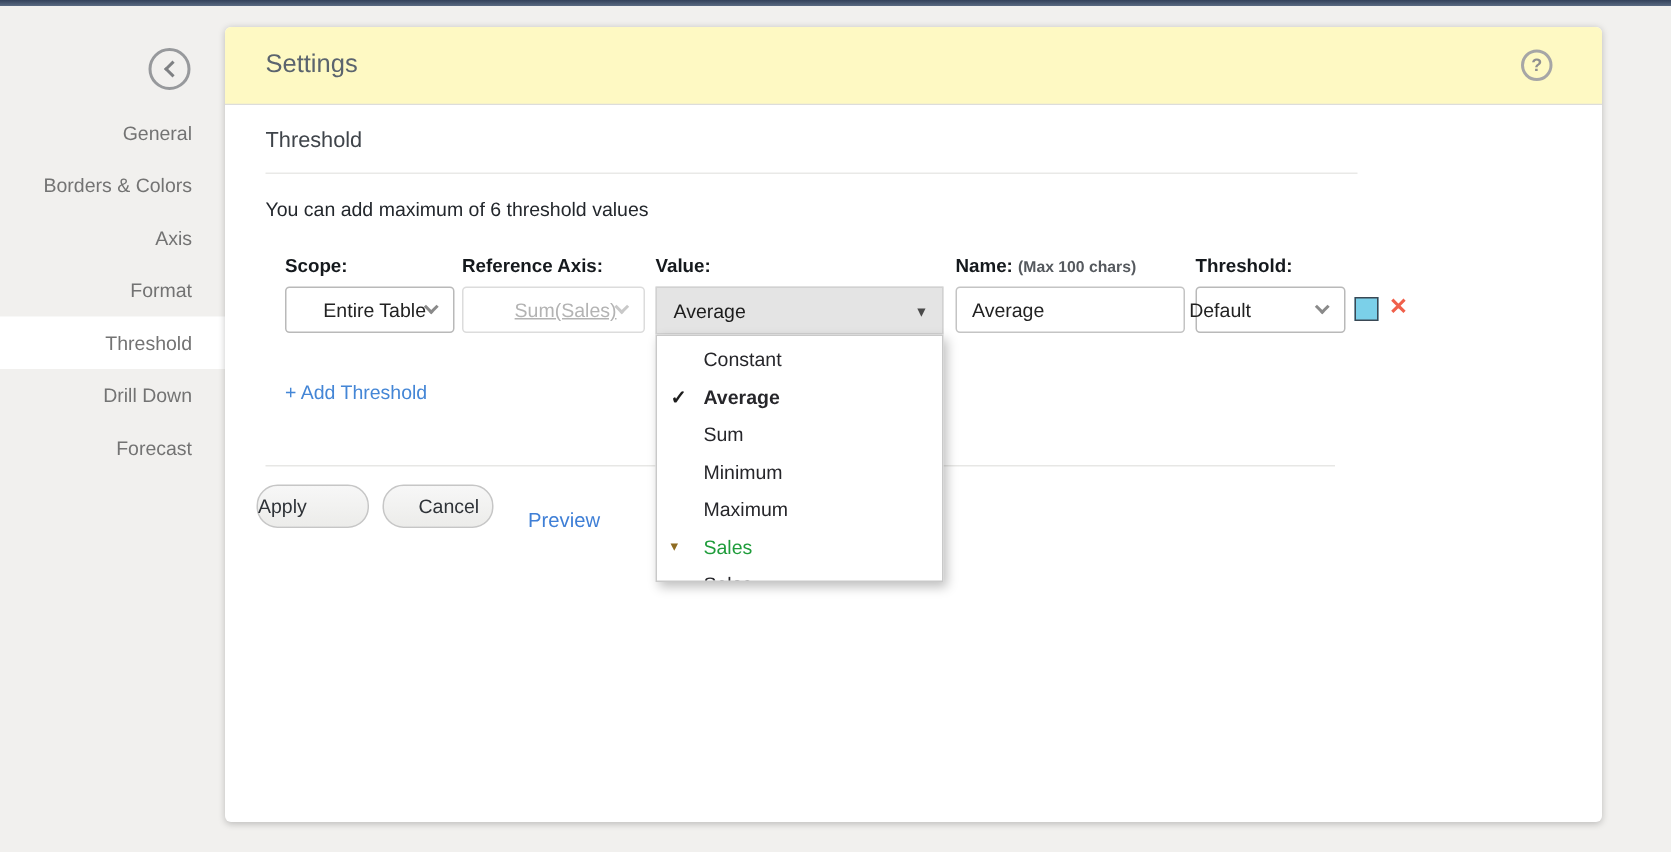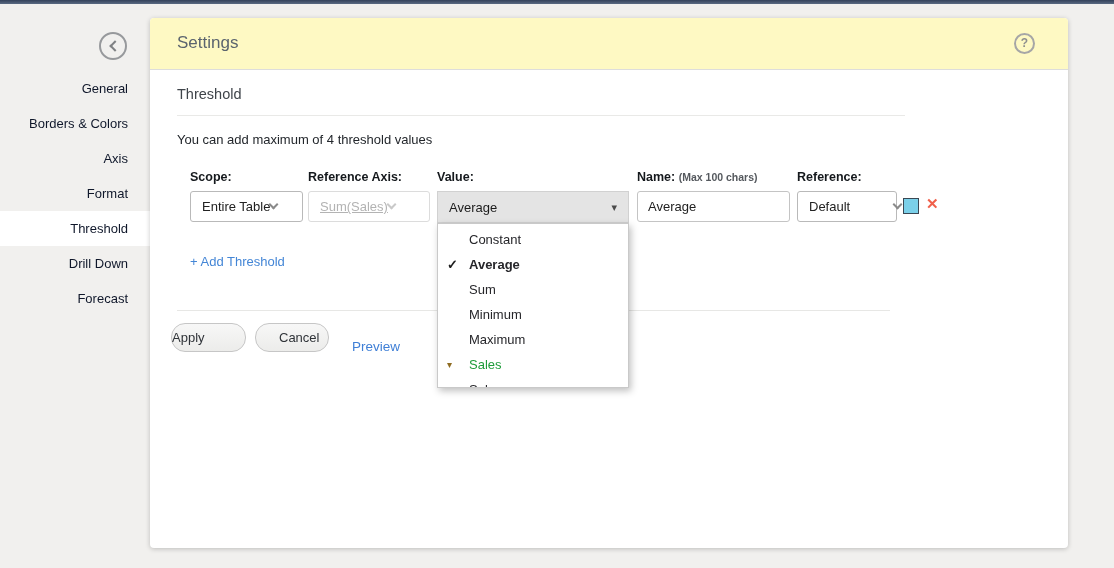--- a/index.html
+++ b/index.html
@@ -11,21 +11,21 @@
             background:linear-gradient(#33415a,#5a6a82); }
 
   
   .back-btn { position:absolute; left:99px; top:32px; width:28px; height:28px;
               border:2px solid #97999c; border-radius:50%;
               display:flex; align-items:center; justify-content:center; cursor:pointer; background:transparent; }
   .back-chev { width:8px; height:8px; border-left:2px solid #7e8083; border-bottom:2px solid #7e8083;
                transform:rotate(45deg); margin-left:3px; }
   .nav { position:absolute; left:0; top:71px; width:150px; }
   .nav-item { height:35px; line-height:35px; text-align:right; padding-right:22px;
-              font-size:13px; color:#0f172a; cursor:pointer; white-space:nowrap; }
+              font-size:13px; color:#737373; cursor:pointer; white-space:nowrap; }
   .nav-item.selected { background:#ffffff; }
 
   
   .panel { position:absolute; left:150px; top:18px; width:918px; height:530px;
            background:#fff; border-radius:4px; box-shadow:0 1px 5px rgba(0,0,0,0.22); }
   .panel-header { position:absolute; top:0; left:0; right:0; height:52px; background:#fef9c3;
                   border-bottom:1px solid #dddddb; border-radius:4px 4px 0 0; }
   .panel-title { position:absolute; left:27px; top:15px; font-size:17px; color:#5b646e; }
   .help-btn { position:absolute; right:33px; top:15px; width:21px; height:21px;
               border:2px solid #a6a6a6; border-radius:50%; color:#8f8f8f; background:transparent;
@@ -35,21 +35,21 @@
   .divider1 { position:absolute; left:27px; top:97px; width:728px; height:1px; background:#e9e9e7; }
   .info-text { position:absolute; left:27px; top:114px; font-size:13px; color:#23272c; }
 
   .field-label { position:absolute; top:152px; font-size:12.5px; font-weight:bold; color:#15191d; white-space:nowrap; }
   #lbl-scope { left:40px; } #lbl-ref { left:158px; } #lbl-value { left:287px; }
   #lbl-name { left:487px; } #lbl-fmt { left:647px; }
   .hint { font-size:10.5px; color:#55595e; font-weight:bold; }
 
   .selectbox { position:absolute; top:173px; height:31px; background:#fff; border:1px solid #b9b9b9;
                border-radius:3px; font-size:13px; color:#222; display:flex; align-items:center;
-               justify-content:flex-start; padding:0 11px; cursor:pointer; }
+               justify-content:flex-end; padding:0 11px; cursor:pointer; }
   #sel-scope { left:40px; width:113px; }
   #sel-ref   { left:158px; width:122px; border-color:#dcdcdc; color:#b3b3b3; cursor:default;text-decoration:underline; }
   .chev { width:7px; height:7px; border-right:2px solid #8a8a8a; border-bottom:2px solid #8a8a8a;
           transform:rotate(45deg); margin-top:-4px; flex:none; }
   #sel-ref .chev { border-color:#c9c9c9; }
   #sel-fmt { left:647px; width:100px;gap:44px; }
 
   .combo { position:absolute; left:287px; top:173px; width:192px; height:32px; background:#e4e4e4;
            border:1px solid #d1d1d1; display:flex; align-items:center; justify-content:space-between;
            padding:0 11px; font-size:13px; color:#1c1c1c; cursor:pointer; }
@@ -109,30 +109,30 @@
   <div class="panel">
     <div class="panel-header">
       <div class="panel-title">Settings</div>
       <button class="help-btn">
         <span>?</span>
       </button>
     </div>
 
     <div class="section-title">Threshold</div>
     <div class="divider1"></div>
-    <div class="info-text">You can add maximum of 4 threshold values</div>
+    <div class="info-text">You can add maximum of 6 threshold values</div>
 
     <div class="field-label" id="lbl-scope">Scope:</div>
     <div class="field-label" id="lbl-ref">Reference Axis:</div>
     <div class="field-label" id="lbl-value">Value:</div>
     <div class="field-label" id="lbl-name">
       <span>Name:</span>
       <span class="hint">(Max 100 chars)</span>
     </div>
-    <div class="field-label" id="lbl-fmt">Reference:</div>
+    <div class="field-label" id="lbl-fmt">Threshold:</div>
 
     <div class="selectbox" id="sel-scope">
       <span>Entire Table</span>
       <span class="chev"></span>
     </div>
 
     <div class="selectbox" id="sel-ref">
       <span>Sum(Sales)</span>
       <span class="chev"></span>
     </div>

